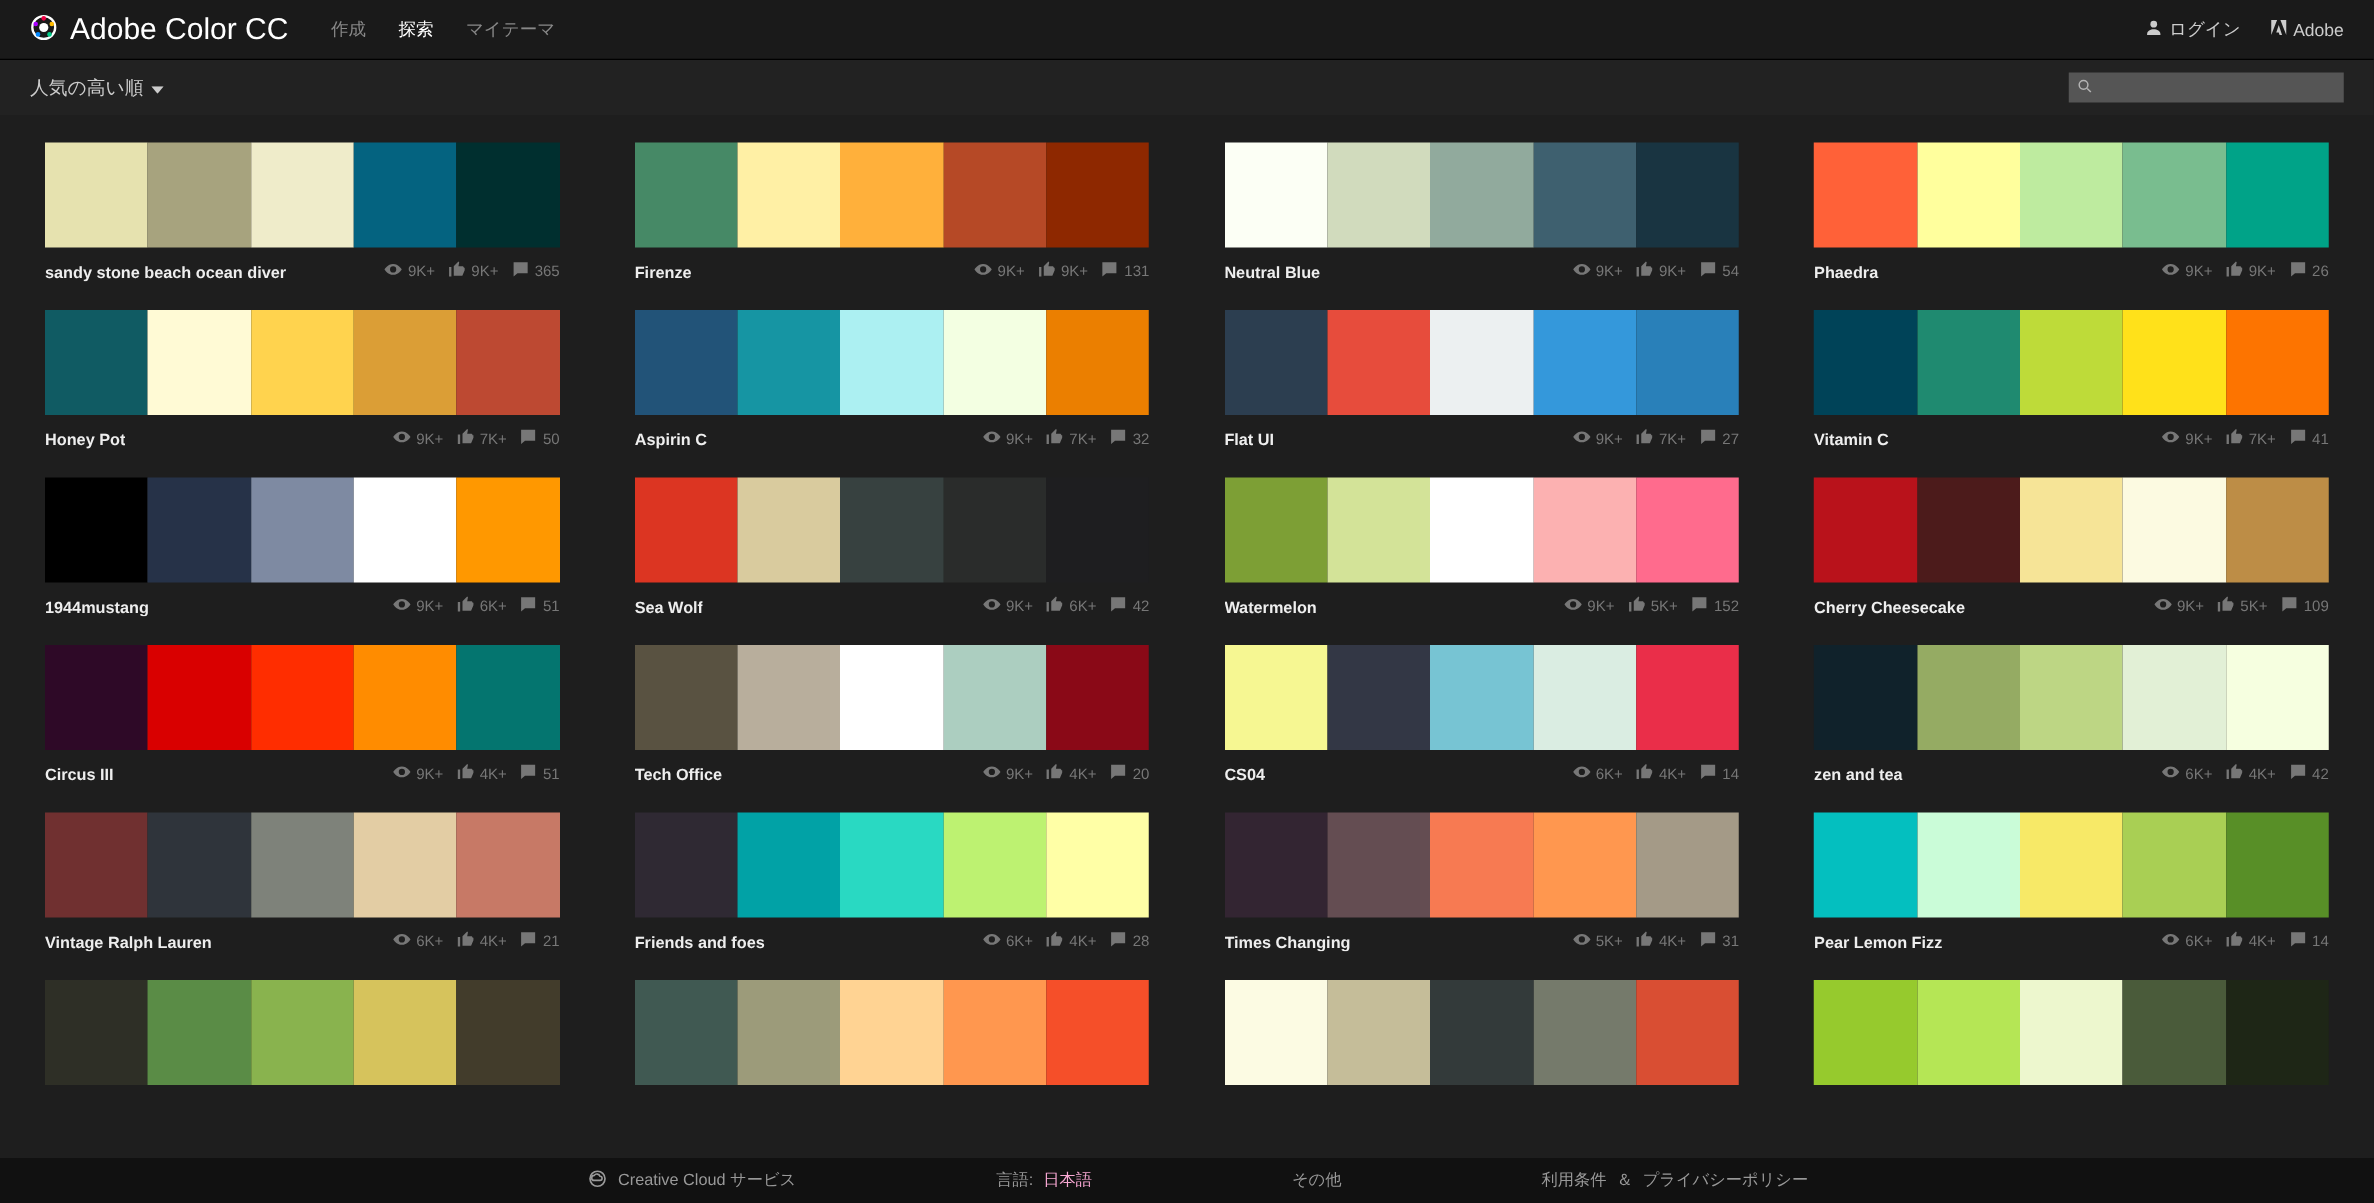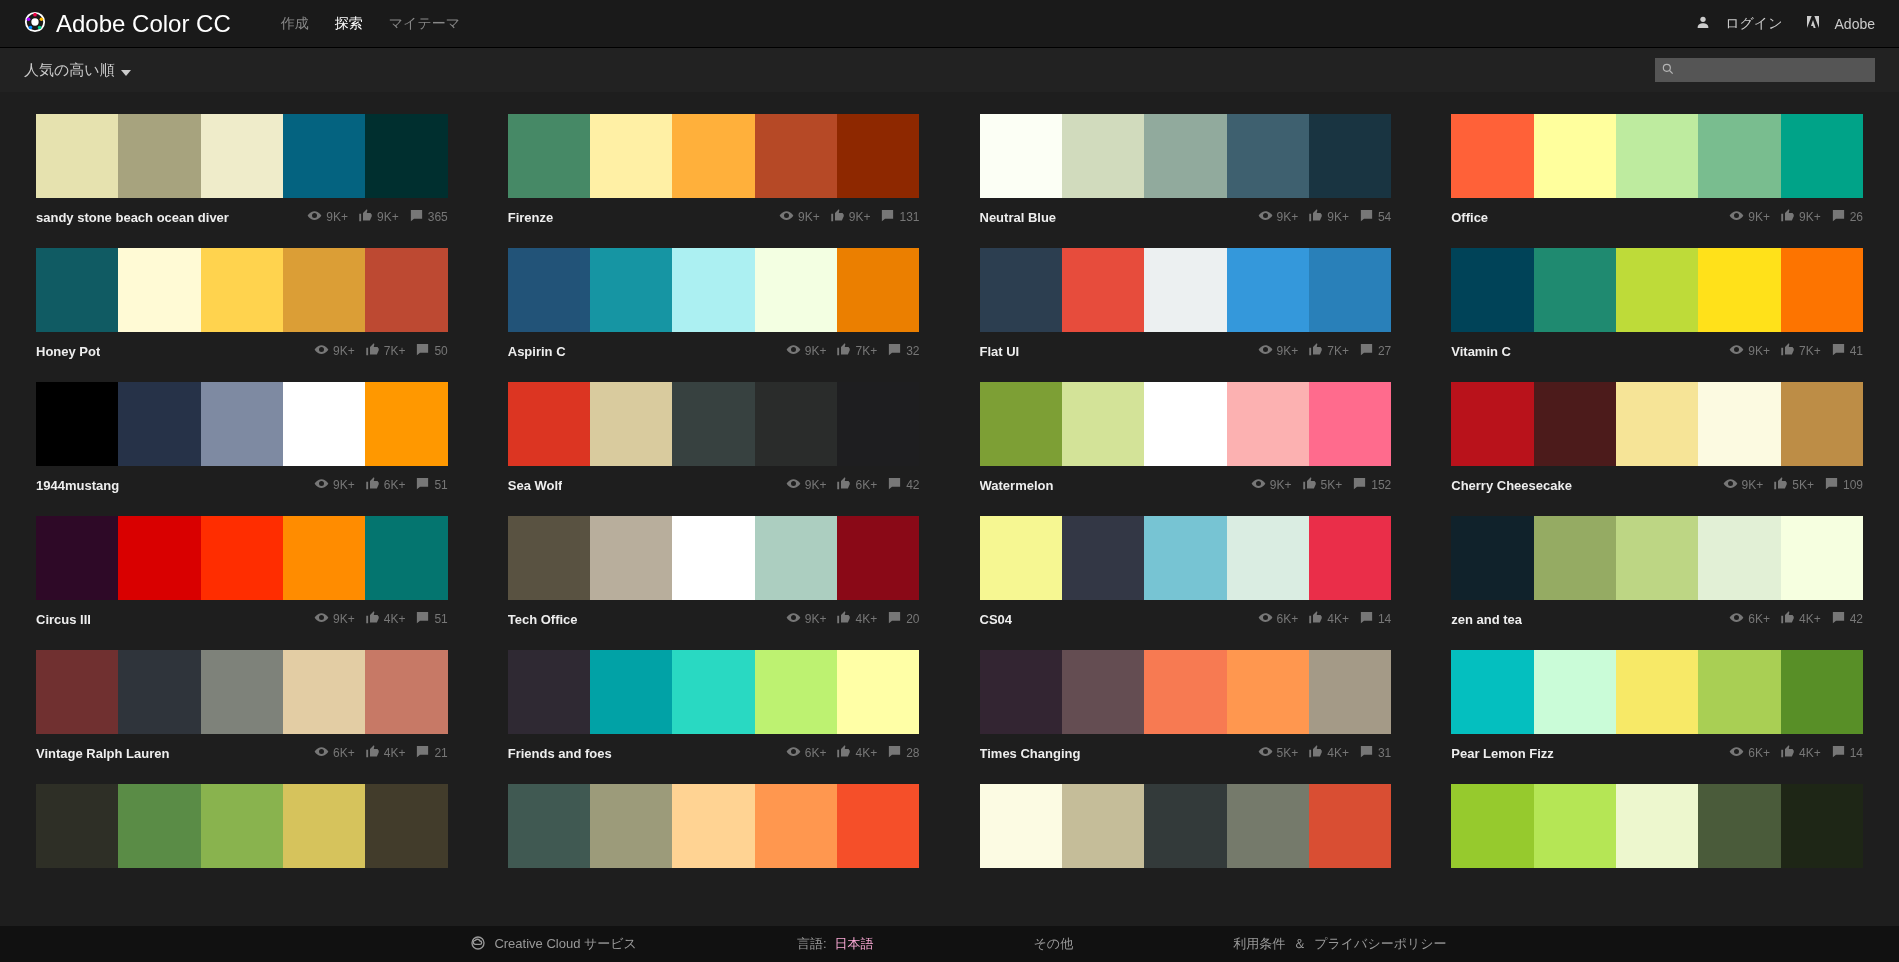--- a/index.html
+++ b/index.html
@@ -16,25 +16,25 @@
     justify-content: space-between;
     padding: 0 24px;
     height: 48px;
     background: #1a1a1a;
     border-bottom: 1px solid #000;
   }
   .header-left { display: flex; align-items: center; gap: 30px; }
   .logo-group { display: flex; align-items: center; gap: 10px; }
   .logo-icon svg { width: 22px; height: 22px; }
   .logo-text { color: #fff; font-size: 24px; font-weight: 300; }
-  .nav { display: flex; gap: 26px; margin-left: 20px; }
+  .nav { display: flex; gap: 26px; margin-left: 4px; }
   .nav-item { color: #888; cursor: pointer; font-size: 14px; }
   .nav-item.active { color: #fff; }
   .header-right { display: flex; align-items: center; gap: 22px; color: #ccc; font-size: 14px; }
-  .header-right .hr-item { display: flex; align-items: center; gap: 14px; cursor: pointer; }
+  .header-right .hr-item { display: flex; align-items: center; gap: 4px; cursor: pointer; }
   .subheader {
     display: flex; justify-content: space-between;
     padding: 10px 24px; background: #222;
   }
   .sort-dropdown { display: flex; align-items: center; gap: 6px; font-size: 15px; color: #ccc; cursor: pointer; }
   .search-box {
     width: 220px; height: 24px; background: #555; border: none;
     display: flex; align-items: center; padding: 0 6px;
   }
   .search-box svg { width: 14px; height: 14px; opacity: .7; }
@@ -220,21 +220,21 @@
     </div>
     <div class="card">
       <div class="swatches">
         <div class="swatch" style="background: rgb(255, 97, 56);"></div>
         <div class="swatch" style="background: rgb(255, 255, 157);"></div>
         <div class="swatch" style="background: rgb(190, 235, 159);"></div>
         <div class="swatch" style="background: rgb(121, 189, 143);"></div>
         <div class="swatch" style="background: rgb(0, 163, 136);"></div>
       </div>
       <div class="card-footer">
-        <div class="card-title">Office</div>
+        <div class="card-title">Phaedra</div>
         <div class="card-stats">
           <span class="stat">
             <span><svg viewBox="0 0 24 24">
                 <path d="M12 5c-7 0-11 7-11 7s4 7 11 7 11-7 11-7-4-7-11-7zm0 11a4 4 0 110-8 4 4 0 010 8z"></path>
               </svg></span>
             <span>9K+</span>
           </span>
           <span class="stat">
             <span><svg viewBox="0 0 24 24">
                 <path d="M2 21h3V9H2v12zm19-11c0-1.1-.9-2-2-2h-5l1-5-1-1-6 6v12h11l3-7v-3z"></path>

